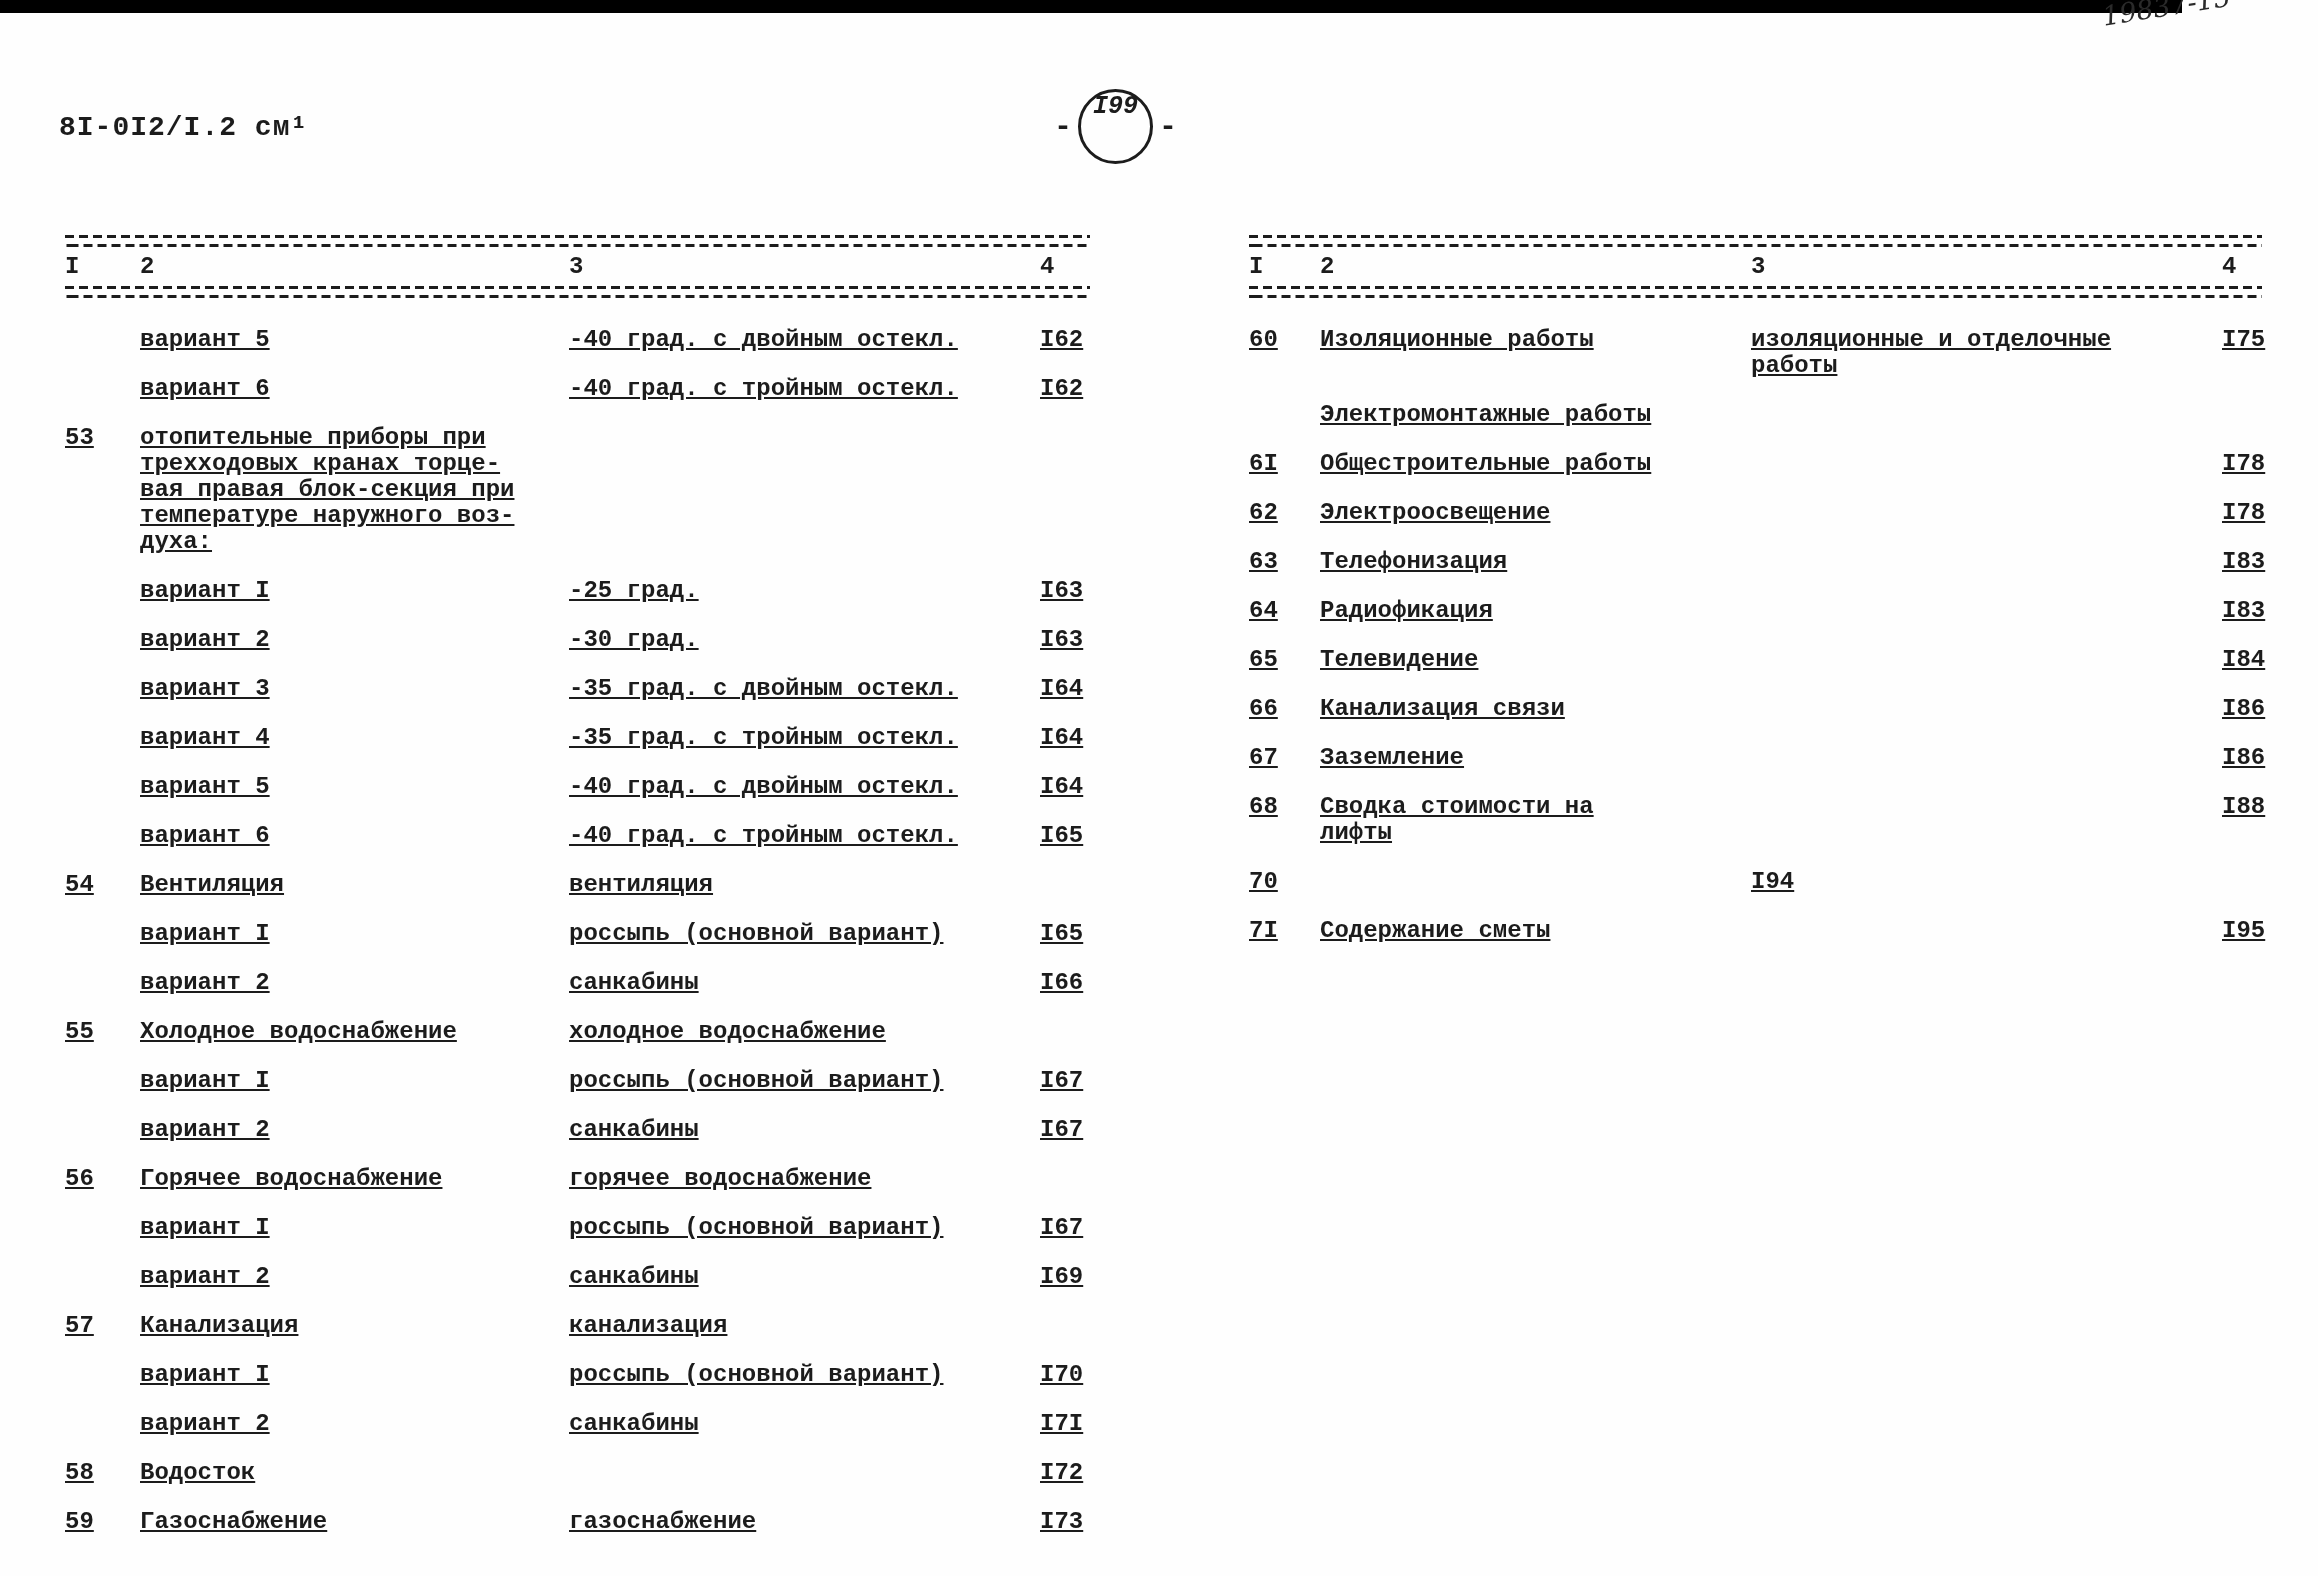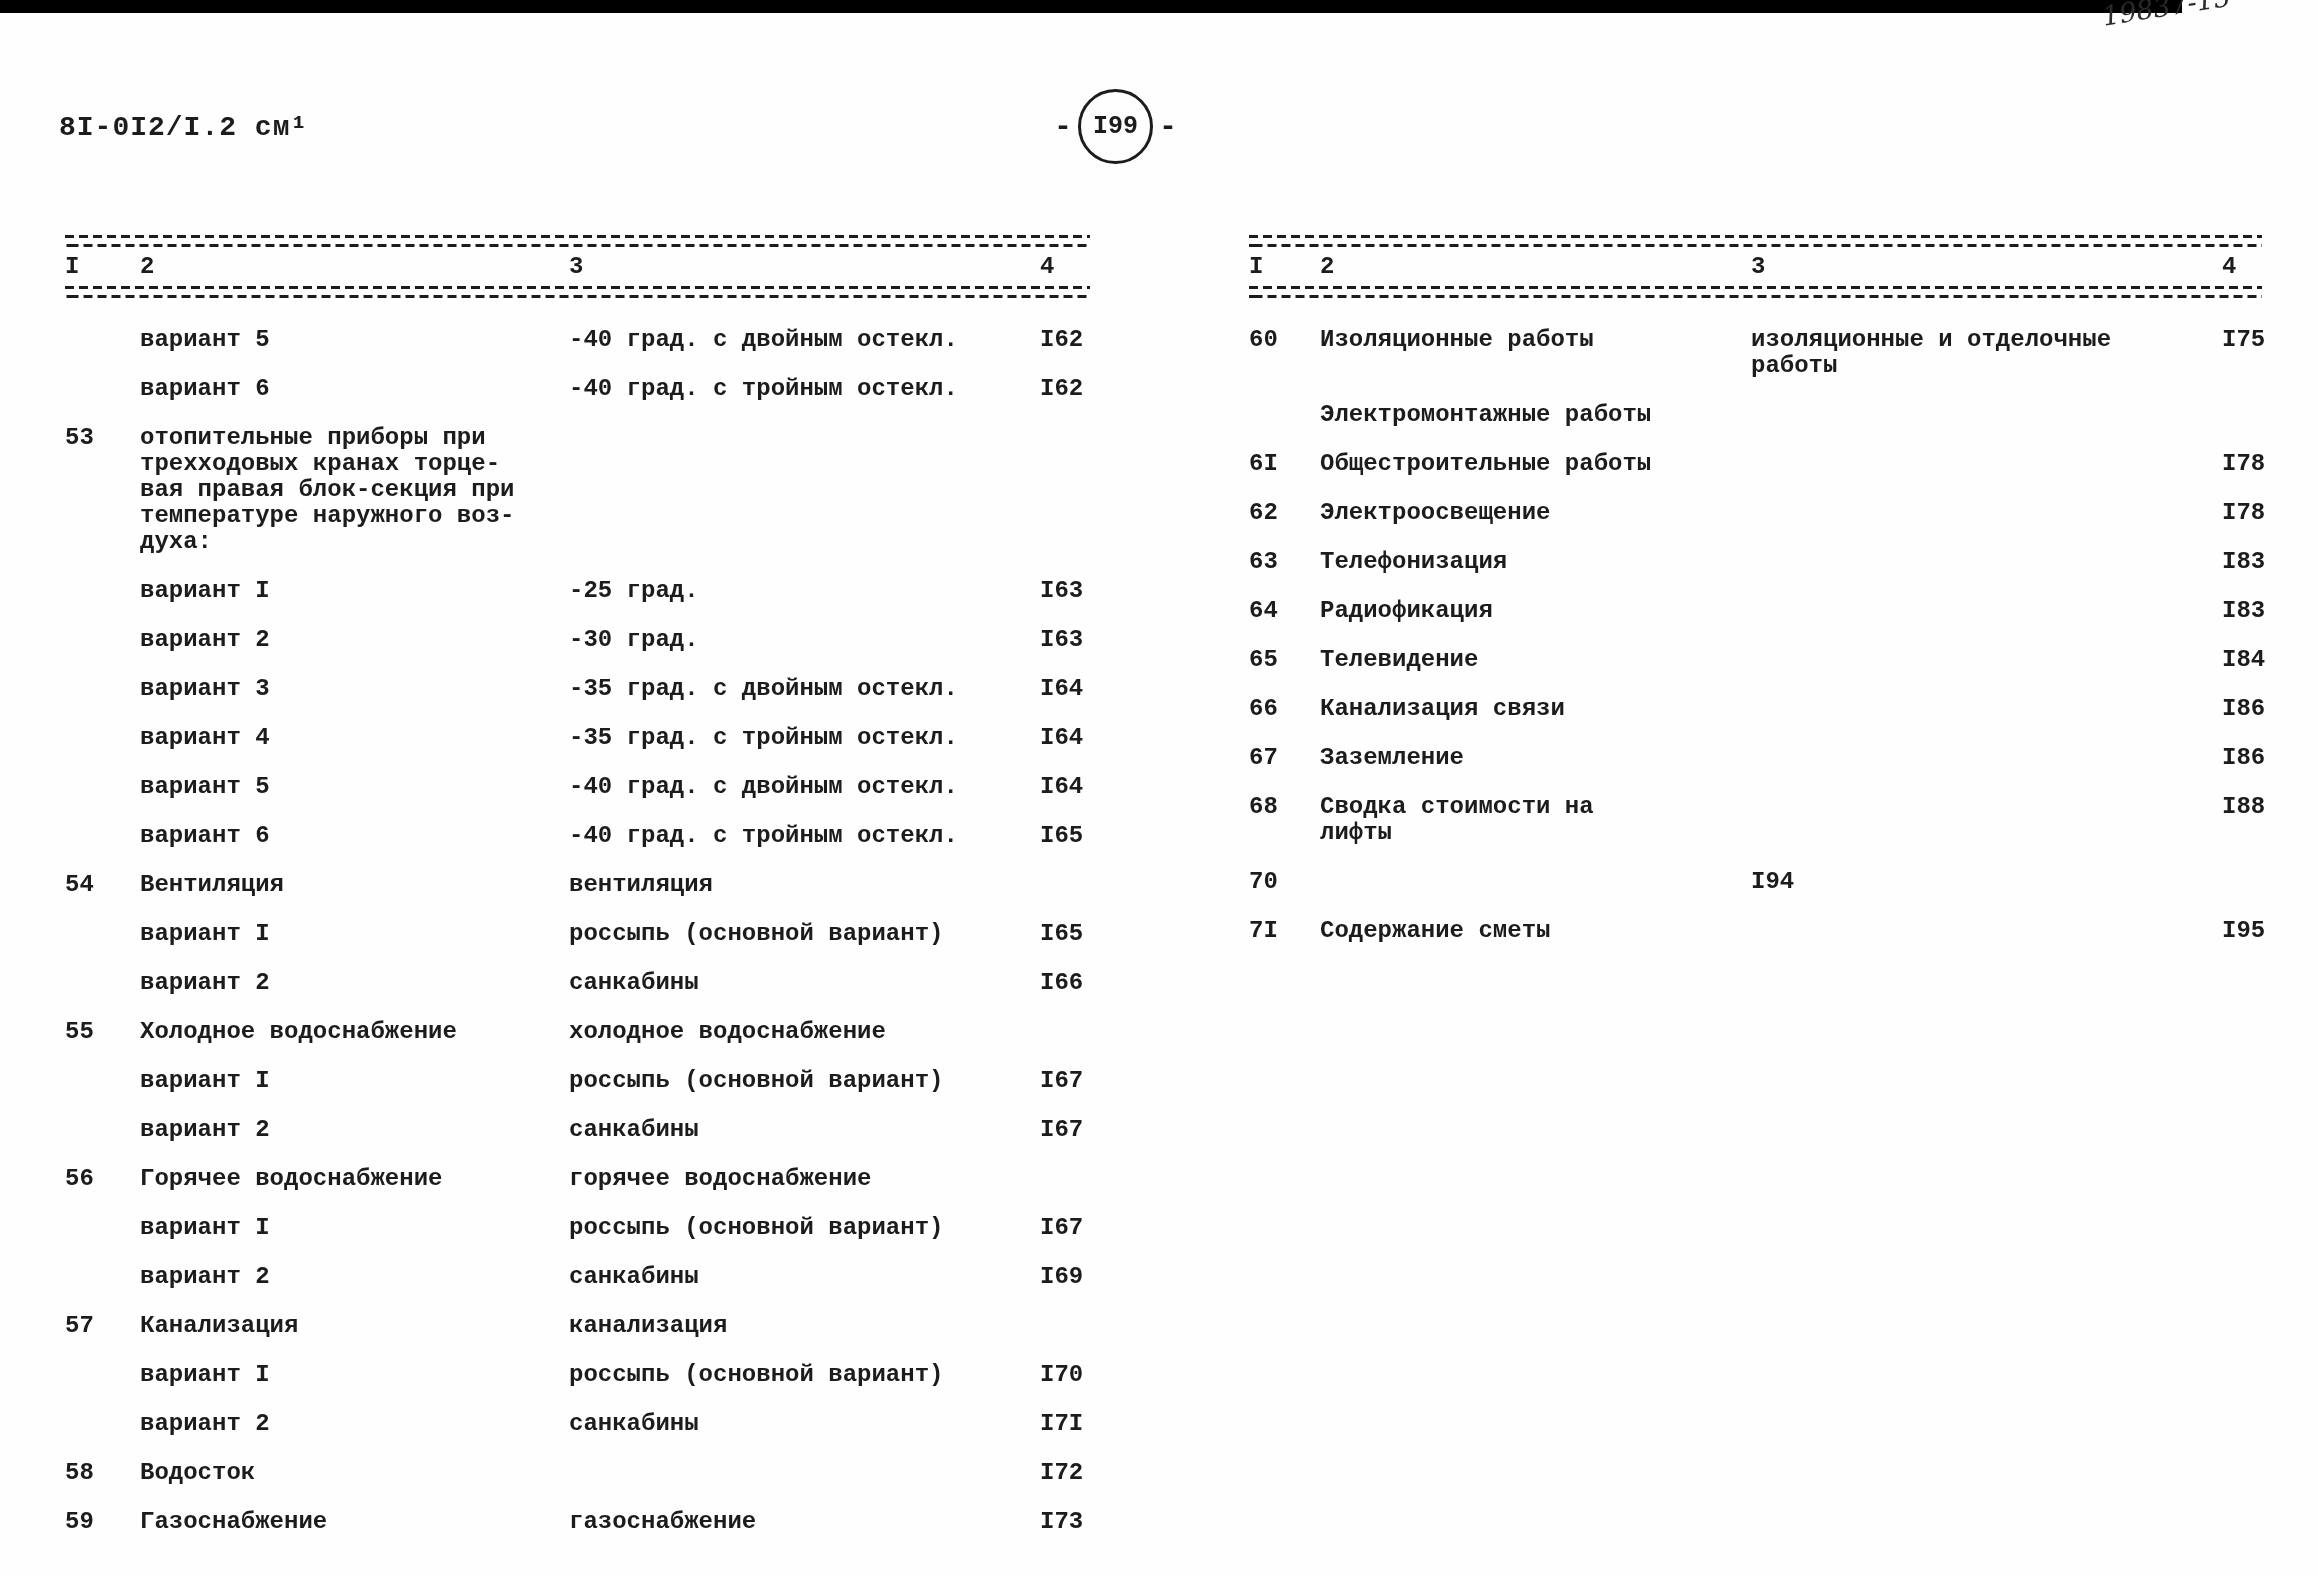--- a/index.html
+++ b/index.html
@@ -10,24 +10,25 @@
     font-family:"Liberation Mono","DejaVu Sans Mono",monospace;
     font-weight:bold;
     color:#1c1c1c;
     overflow:hidden;
   }
   .scan-band{position:absolute;top:0;left:0;width:2182px;height:13px;background:#000;}
   .doc-code{position:absolute;left:59px;top:112px;font-size:28px;letter-spacing:1px;white-space:nowrap;}
   .pagenum-wrap{position:absolute;left:1054px;top:89px;display:flex;align-items:center;gap:6px;}
   .pn-dash{font-size:30px;line-height:30px;}
   .pn-circle{
-    display:flex;align-items:center;justify-content:center;
+    display:flex;justify-content:center;
     width:75px;height:75px;
     border:3.5px solid #1c1c1c;border-radius:50%;
     box-sizing:border-box;
+    font-style:italic;
   }
   .pn-num{font-size:25px;}
   .handwriting{
     position:absolute;left:2100px;top:1px;
     font-family:"DejaVu Serif",serif;font-style:italic;font-weight:normal;
     font-size:27px;color:#2a2a2a;
     transform:rotate(-9deg);transform-origin:left top;
     white-space:nowrap;
   }
   .ctable{position:absolute;top:235px;}
@@ -35,21 +36,21 @@
   .ctable.right{left:1249px;width:1013px;}
   .rule{
     height:3px;
     background:repeating-linear-gradient(90deg,#1c1c1c 0 9px,rgba(0,0,0,0) 9px 14px);
   }
   .rule.r2{margin-top:6px;background-position:4.5px 0;}
   .thead{display:grid;margin:7px 0 6px;font-size:24px;line-height:26px;}
   .left .thead,.left .trow{grid-template-columns:75px 429px 471px 50px;}
   .right .thead,.right .trow{grid-template-columns:71px 431px 471px 40px;}
   .tbody{padding-top:29px;}
-  .trow{display:grid;margin-bottom:23px;font-size:24px;line-height:26px;}
+  .trow{display:grid;margin-bottom:23px;font-size:24px;line-height:26px;text-decoration:underline;}
   .cell{white-space:pre-line;}
 </style>
 </head>
 <body>
 
 <div class="page">
 
   <div class="scan-band"></div>
 
   <div class="doc-code">8I-0I2/I.2 см¹</div>

